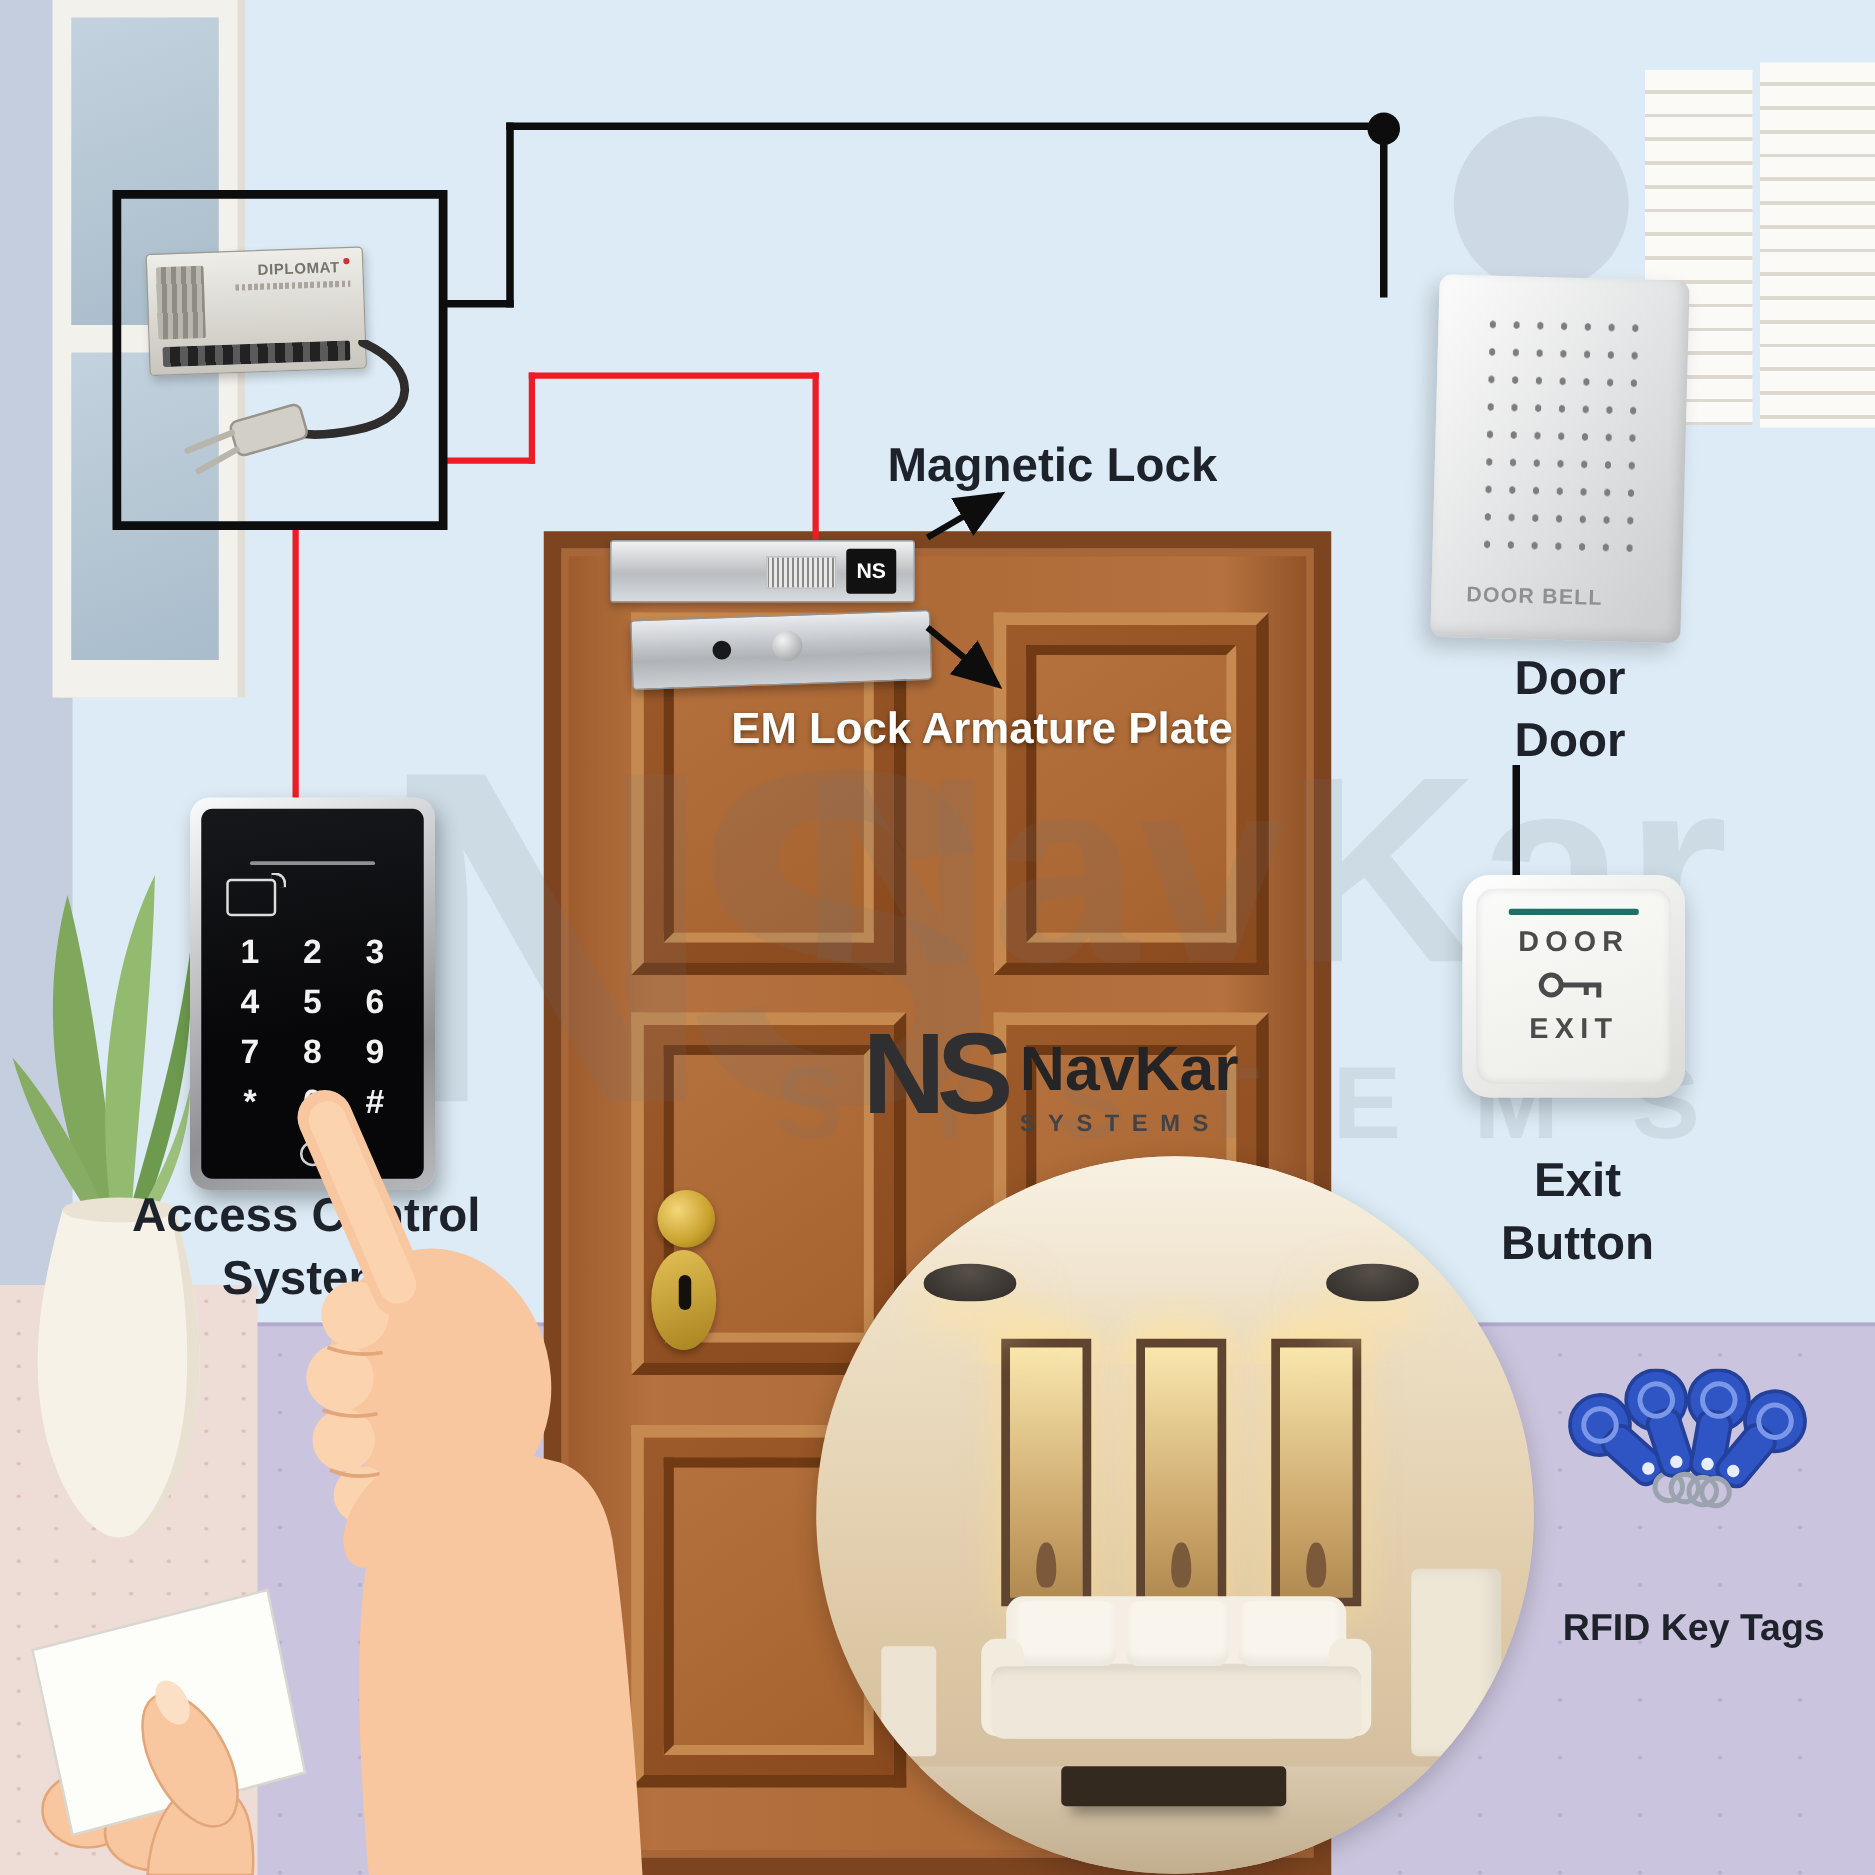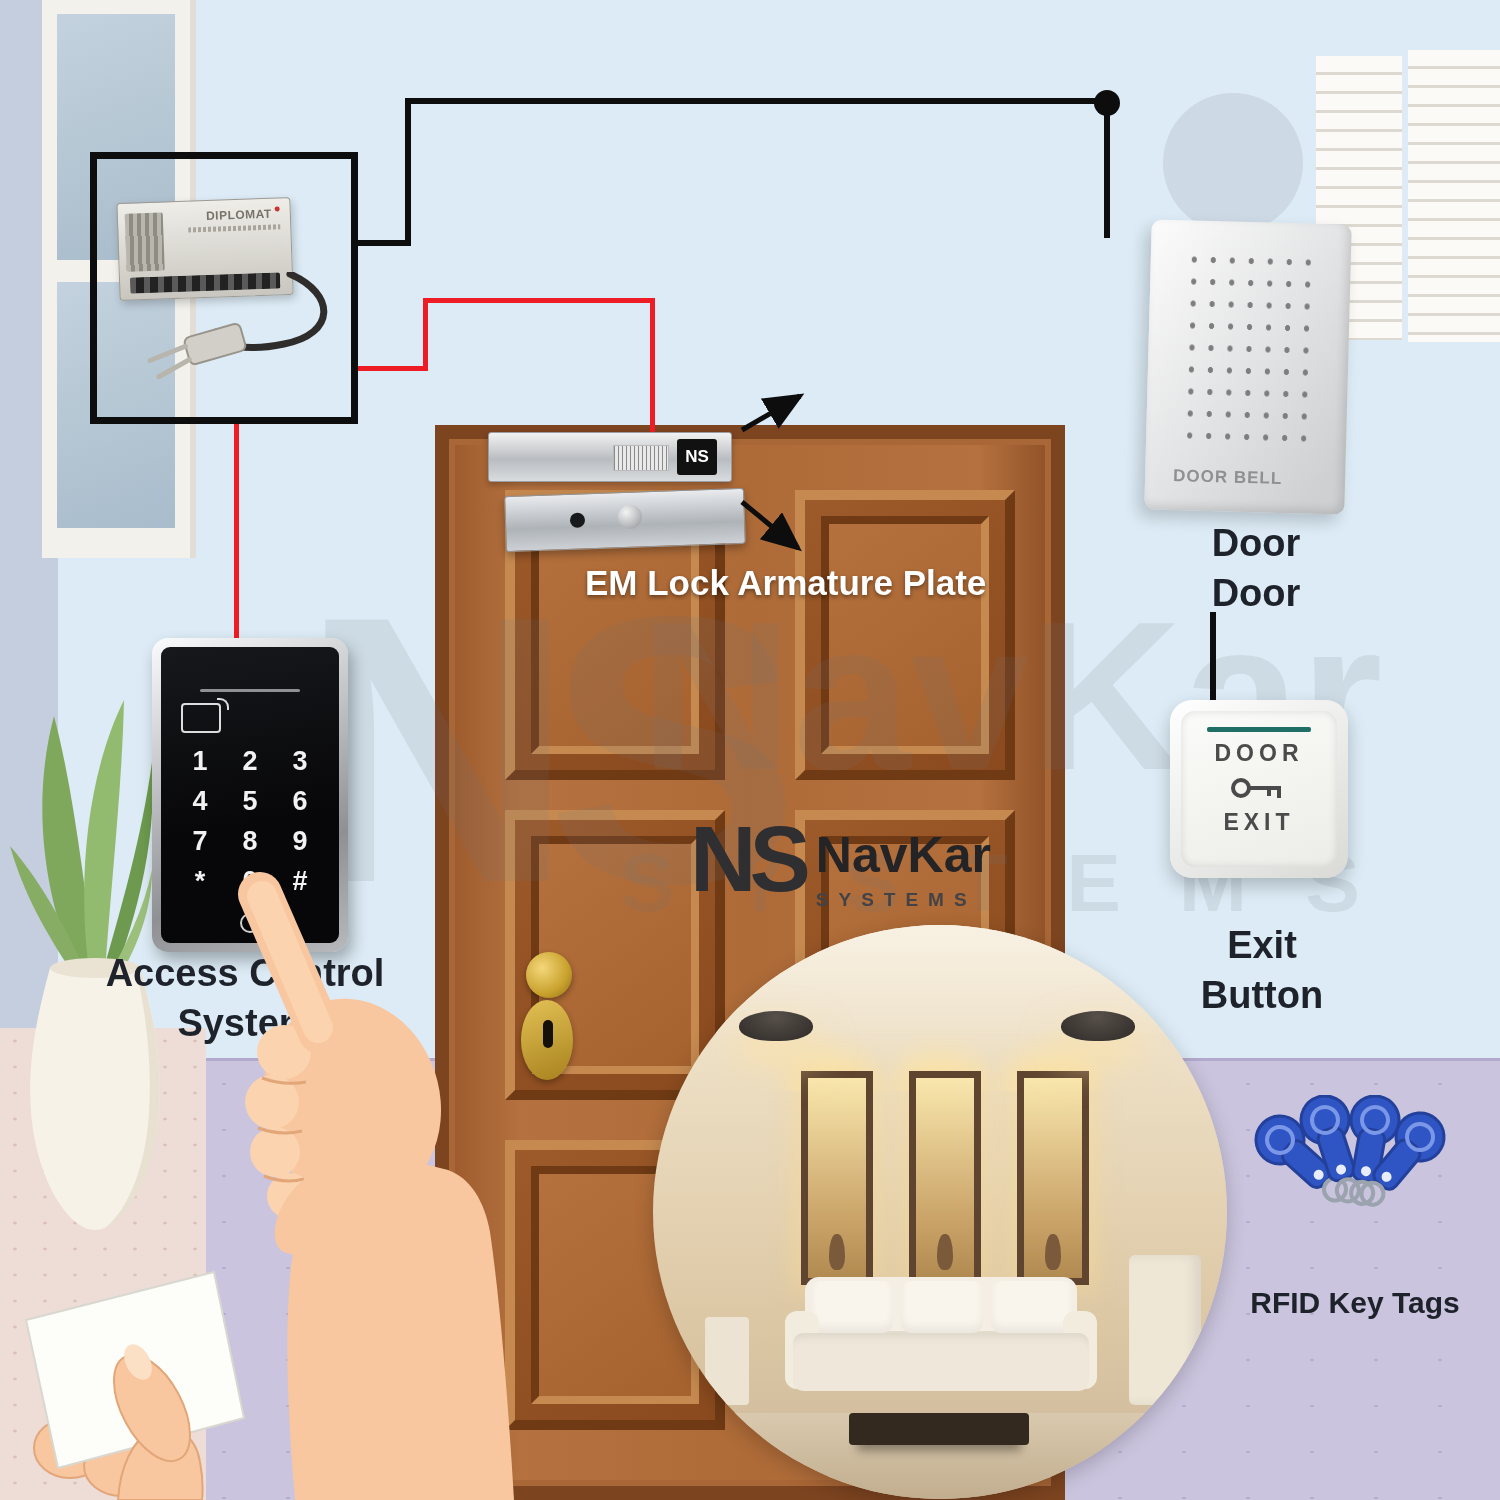--- a/index.html
+++ b/index.html
@@ -280,20 +280,21 @@
     </g>
     <g transform="translate(180,42) rotate(40)">
       <circle cx="0" cy="0" r="24" fill="#2f54c4" stroke="#23409a" stroke-width="3"></circle>
       <rect x="-13" y="10" width="26" height="52" rx="9" fill="#2f54c4" stroke="#23409a" stroke-width="3"></rect>
       <circle cx="0" cy="0" r="13" fill="none" stroke="#7b97e8" stroke-width="4"></circle>
       <circle cx="0" cy="52" r="5" fill="#e8edfb"></circle>
       <circle cx="0" cy="74" r="11" fill="none" stroke="#9aa3ae" stroke-width="4"></circle>
     </g>
   </svg>
 
+  <div class="lbl lbl-maglock">Magnetic Lock</div>
   <div class="lbl lbl-armature">EM Lock Armature Plate</div>
   <div class="lbl lbl-doorbell">
     <div>Door</div>
     <div>Door</div>
   </div>
   <div class="lbl lbl-exit">
     <div>Exit</div>
     <div>Button</div>
   </div>
   <div class="lbl lbl-acs">

